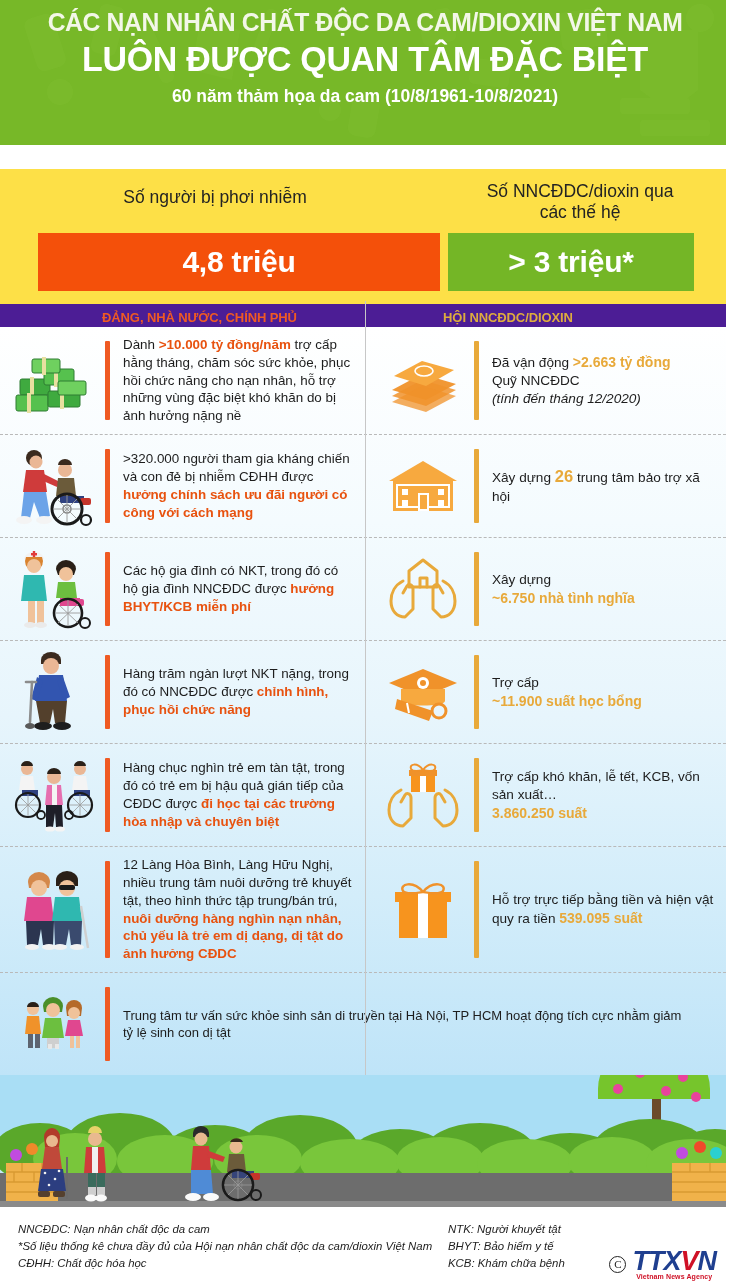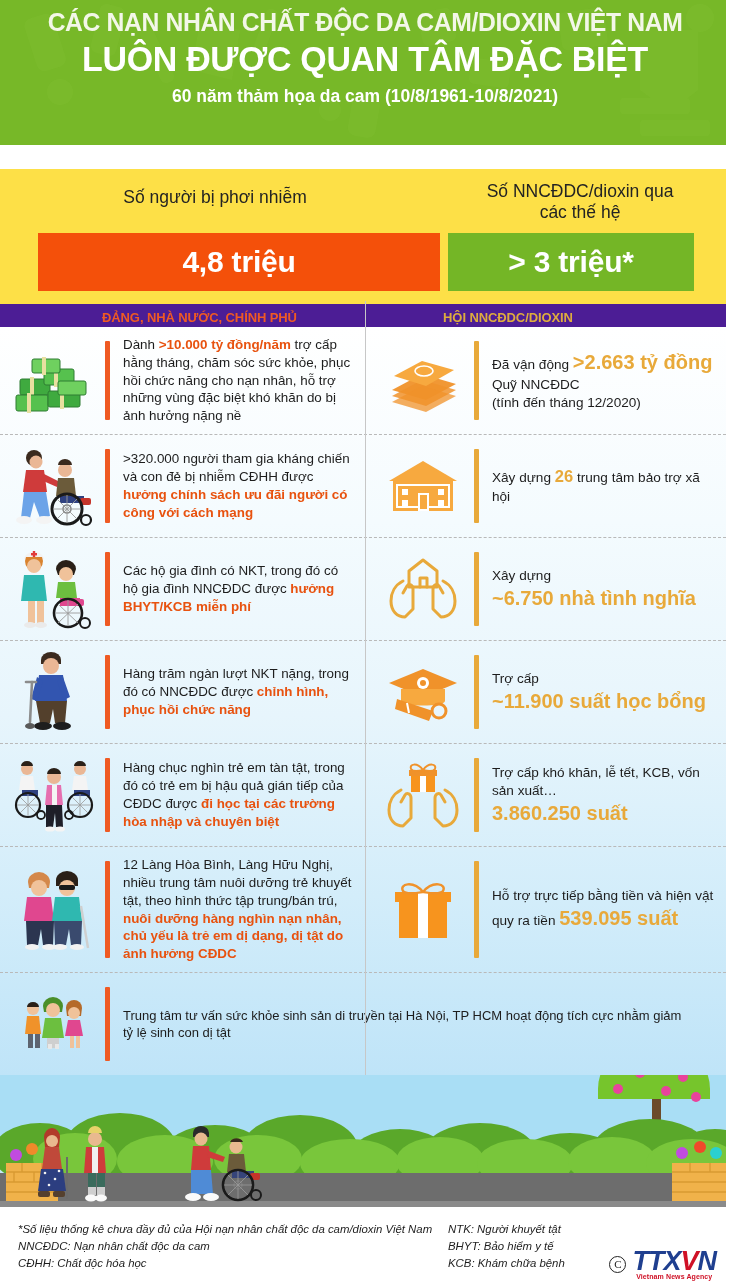--- a/index.html
+++ b/index.html
@@ -157,23 +157,23 @@
   .bar.o { background: #ef5a23; }
   .bar.y { background: #e8a93a; }
   .txt {
     flex: 1;
     font-size: 13.4px;
     line-height: 1.33;
     color: #1d1d1d;
   }
   .txt.r { color: #1d1d1d; font-size: 13.6px; }
   b.hi-o { color: #e8520f; font-weight: bold; }
-  .big-y { color: #e8a93a; font-weight: bold; font-size: 20px; }
+  .big-y { color: #e8a93a; font-weight: bold; font-size: 14px; }
   .num-y { color: #e8a93a; font-weight: bold; font-size: 16.5px; }
-  .ital { }
+  .ital { font-style: italic; }
 
   
   .row.full .cell { width: 730px; }
   .row.full .txt { font-size: 13px; max-width: 560px; }
 
   
   .scene {
     position: relative;
     width: 730px;
     height: 132px;
@@ -730,22 +730,22 @@
             <line x1="248" y1="100" x2="228" y2="120"></line>
         </g>
         <circle cx="256" cy="120" r="5" fill="none" stroke="#1a1a1a" stroke-width="2"></circle>
       </g>
     </svg>
   </div>
 
   <div class="footer">
     <div class="fnotes">
       <div class="fc1">
+        <div class="fnote">NNCĐDC: Nạn nhân chất độc da cam</div>
         <div class="fnote">*Số liệu thống kê chưa đầy đủ của Hội nạn nhân chất độc da cam/dioxin Việt Nam</div>
-        <div class="fnote">NNCĐDC: Nạn nhân chất độc da cam</div>
         <div class="fnote">CĐHH: Chất độc hóa học</div>
       </div>
       <div class="fc2">
         <div class="fnote">NTK: Người khuyết tật</div>
         <div class="fnote">BHYT: Bảo hiểm y tế</div>
         <div class="fnote">KCB: Khám chữa bệnh</div>
       </div>
     </div>
     <div class="fsource">Nguồn: Hội Nạn nhân chất độc da cam/dioxin Việt Nam</div>
 

